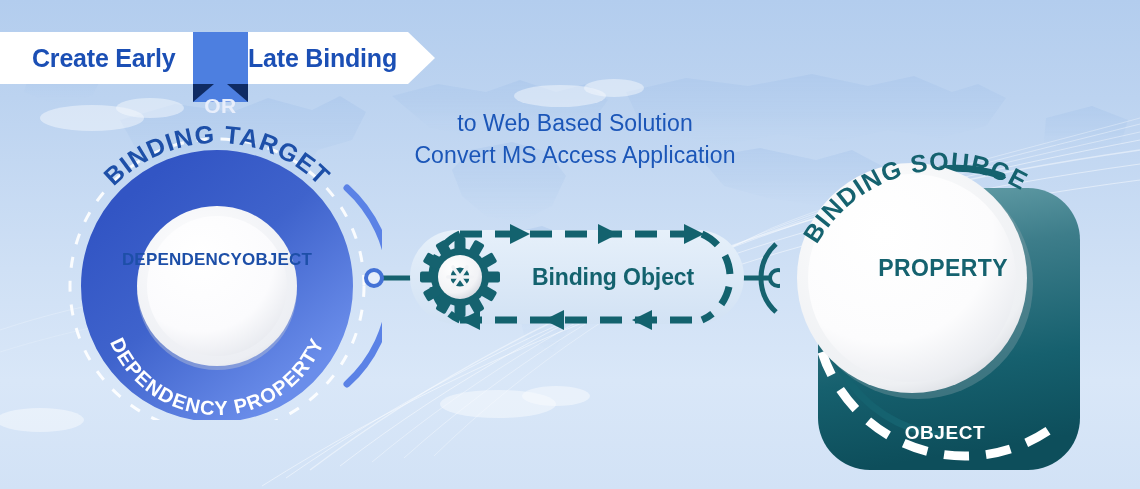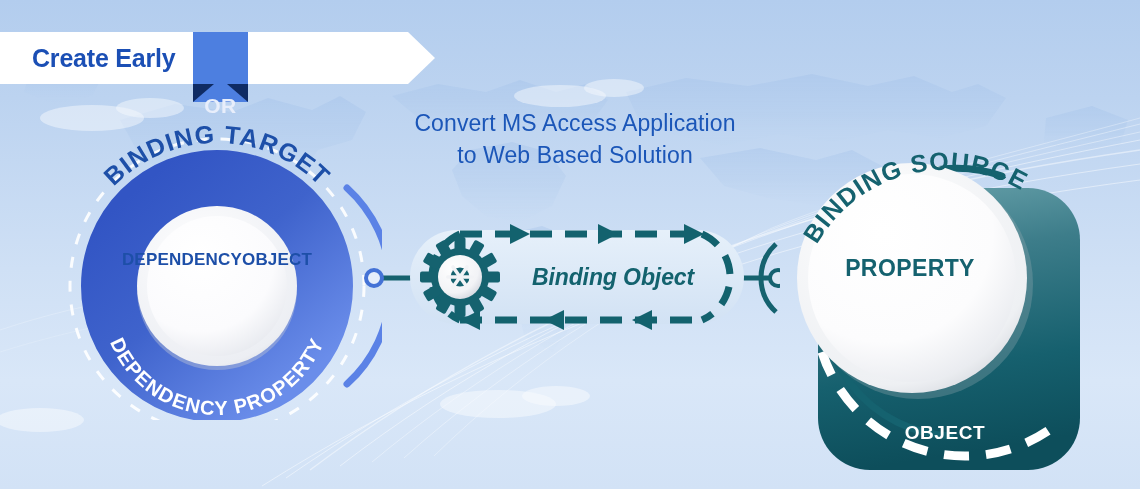--- a/index.html
+++ b/index.html
@@ -85,29 +85,28 @@
 
   #pill-group { position: absolute; left: 402px; top: 218px; width: 350px; height: 118px; }
   #pill-text {
     position: absolute;
     left: 96px; top: 0; width: 230px; height: 118px;
     display: flex; align-items: center; justify-content: center;
     color: #13626e;
     font-weight: bold;
     font-size: 23px;
     letter-spacing: -0.1px;
-    font-style: italic;
   }
 
   
   #right-group { position: absolute; left: 760px; top: 120px; width: 380px; height: 369px; }
   #prop-label {
     position: absolute;
     left: 812px; top: 255px;
-    width: 196px; text-align: center;
+    width: 196px; text-align: right;
     color: #15626f;
     font-weight: bold;
     font-size: 23px;
     letter-spacing: .4px;
     pointer-events: none;
   }
   #object-label {
     position: absolute;
     left: 845px; top: 422px;
     width: 200px; text-align: center;
@@ -188,20 +187,21 @@
 
       <path d="M193,52 L214,52 L193,70 Z" fill="#0f2b63"></path>
       <path d="M248,52 L227,52 L248,70 Z" fill="#0f2b63"></path>
 
       <path d="M0,0 H193 V52 H0 Z" fill="#ffffff"></path>
 
       <path d="M248,0 H408 L435,26 L408,52 H248 Z" fill="#ffffff"></path>
     </svg>
     <div class="banner-text" id="banner-left">Create Early</div>
     <div id="banner-or">OR</div>
+    <div class="banner-text" id="banner-right">Late Binding</div>
   </div>
 
   <div id="left-group">
     <svg width="330" height="320" viewBox="0 0 330 320">
       <defs>
         <linearGradient id="ringGrad" x1="0.12" y1="0.05" x2="0.88" y2="0.95">
           <stop offset="0%" stop-color="#3255c4"></stop>
           <stop offset="45%" stop-color="#3f63cc"></stop>
           <stop offset="100%" stop-color="#6a8dea"></stop>
         </linearGradient>
@@ -237,22 +237,22 @@
       </text>
     </svg>
 
     <div id="dep-label">
       <span>DEPENDENCY</span>
       <span>OBJECT</span>
     </div>
   </div>
 
   <div id="headline">
+    <div>to Web Based Solution</div>
     <div>Convert MS Access Application</div>
-    <div>to Web Based Solution</div>
   </div>
 
   <svg class="node-svg" style="left:360px; top:238px;" width="420" height="80" viewBox="0 0 420 80">
 
     <line x1="18" y1="40" x2="80" y2="40" stroke="#15626f" stroke-width="5" stroke-linecap="round"></line>
     <circle cx="14" cy="40" r="8" fill="#e6eefb" stroke="#4472d6" stroke-width="4"></circle>
 
     <path d="M 416,6 A 46,46 0 0 0 416,74" fill="none" stroke="#15626f" stroke-width="5"></path>
     <line x1="376" y1="40" x2="418" y2="40" stroke="#15626f" stroke-width="5" stroke-linecap="round"></line>
     <circle cx="418" cy="40" r="8" fill="#dbe8f5" stroke="#15626f" stroke-width="4"></circle>

